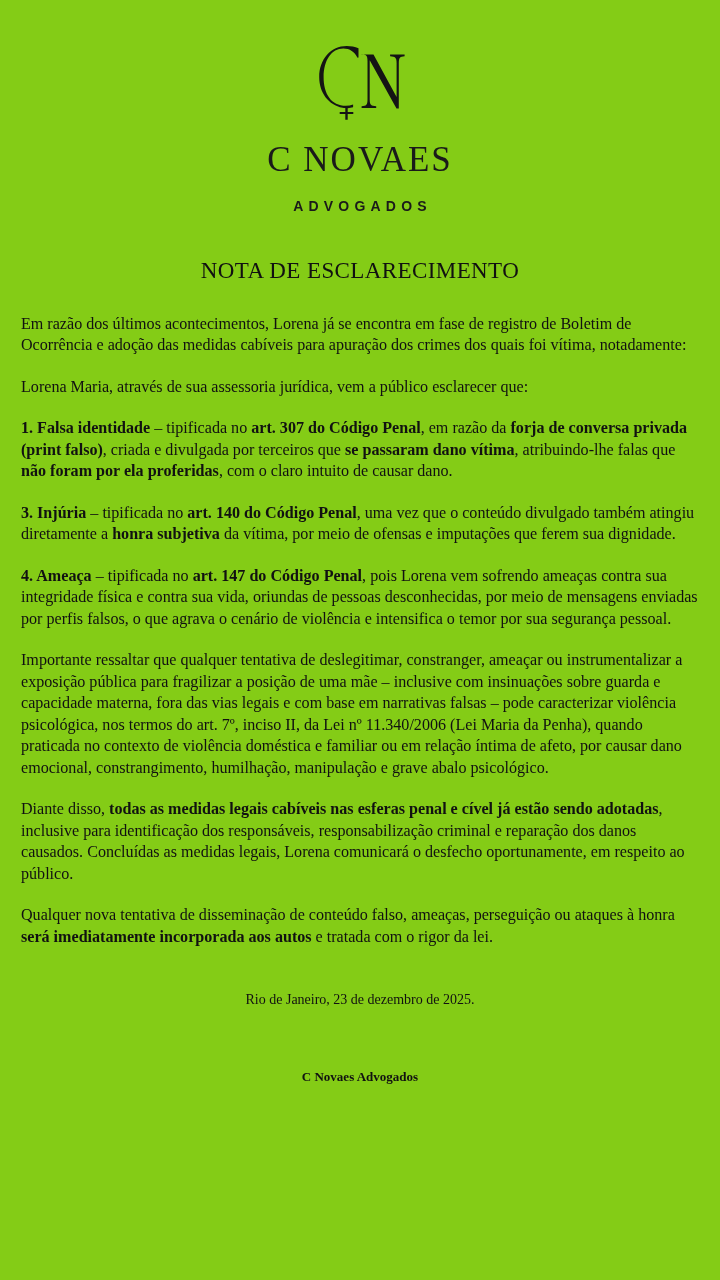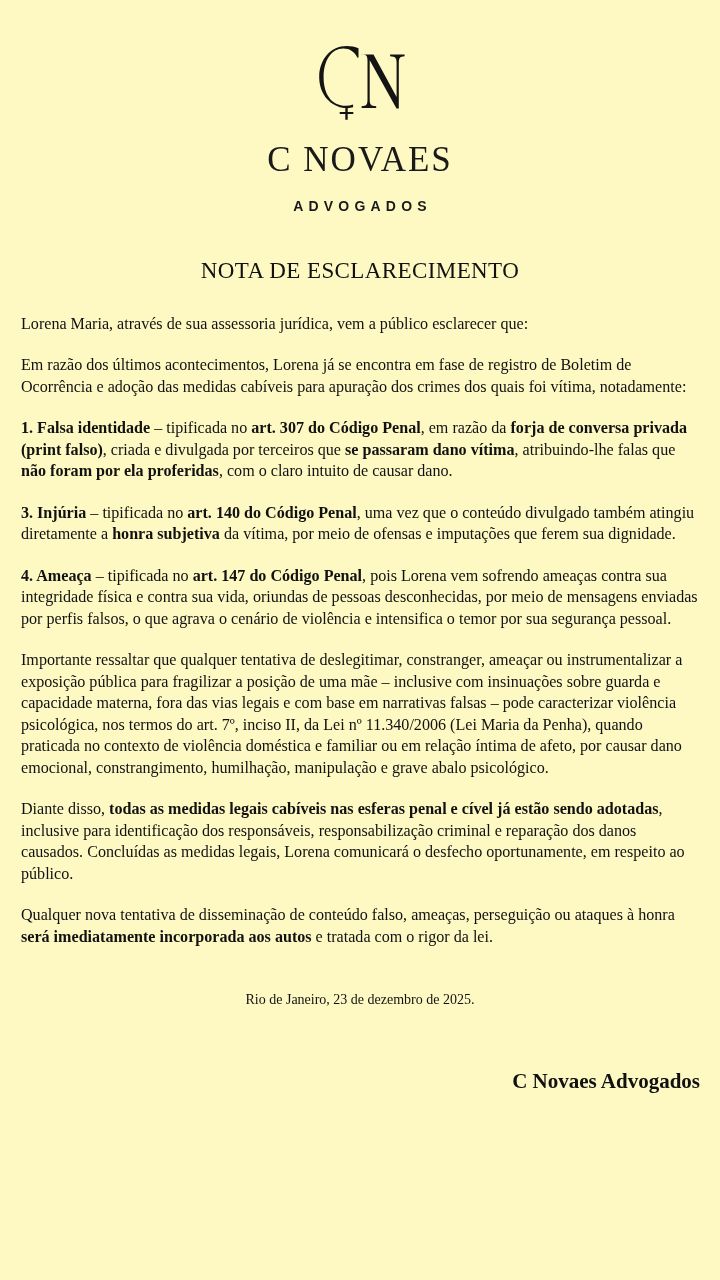--- a/index.html
+++ b/index.html
@@ -12,21 +12,21 @@
     height: 1280px;
     overflow: hidden;
     font-family: "Liberation Serif", "DejaVu Serif", serif;
     color: #111111;
     -webkit-font-smoothing: antialiased;
   }
   .page {
     position: relative;
     width: 720px;
     height: 1280px;
-    background: #fef9c3;
+    background: #84cc16;
     box-sizing: border-box;
     padding: 0 20px;
   }
 
   
   .letterhead {
     padding-top: 44px;
     text-align: center;
   }
   .monogram {
@@ -82,22 +82,22 @@
   
   .dateline {
     margin-top: 42px;
     text-align: center;
     font-size: 14px;
     line-height: 22px;
     color: #111111;
   }
   .signature {
     margin-top: 58px;
-    text-align: right;
-    font-size: 21px;
+    text-align: center;
+    font-size: 13px;
     font-weight: 700;
     color: #111111;
   }
 </style>
 </head>
 <body>
 
 <div class="page">
 
   <header class="letterhead">
@@ -107,22 +107,22 @@
 
       <path fill="#141414" d="M47.6 8.6l0 1.6c2.4 0.1 3.8 0.5 4.7 1.5 0.9 1.0 1.2 2.6 1.2 5.6l0 37.9c0 3.0-0.3 4.6-1.2 5.6-0.9 1.0-2.3 1.4-4.7 1.5l0 1.6 14.6 0 0-1.6c-2.6-0.1-4.2-0.5-5.2-1.5-1.0-1.1-1.3-2.7-1.3-5.6l0-38.9 26.8 48.3 2.3 0 0-45.3c0-3.0 0.3-4.6 1.2-5.6 0.9-1.0 2.3-1.4 4.6-1.5l0-1.6-14.5 0 0 1.6c2.6 0.1 4.2 0.5 5.2 1.5 1.0 1.1 1.3 2.7 1.3 5.6l0 33.6-23.1-42.3-11.9 0z"></path>
     </svg>
     <div class="wordmark">C NOVAES</div>
     <div class="subwordmark">ADVOGADOS</div>
   </header>
 
   <h1 class="doc-title">NOTA DE ESCLARECIMENTO</h1>
 
   <main class="body-copy">
+      <p class="para"><span>Em razão dos últimos acontecimentos, Lorena já se encontra em fase de registro de Boletim de Ocorrência e adoção das medidas cabíveis para apuração dos crimes dos quais foi vítima, notadamente:</span></p>
       <p class="para"><span>Lorena Maria, através de sua assessoria jurídica, vem a público esclarecer que:</span></p>
-      <p class="para"><span>Em razão dos últimos acontecimentos, Lorena já se encontra em fase de registro de Boletim de Ocorrência e adoção das medidas cabíveis para apuração dos crimes dos quais foi vítima, notadamente:</span></p>
       <p class="para"><b>1. Falsa identidade</b><span> – tipificada no </span><b>art. 307 do Código Penal</b><span>, em razão da </span><b>forja de conversa privada (print falso)</b><span>, criada e divulgada por terceiros que </span><b>se passaram dano vítima</b><span>, atribuindo-lhe falas que </span><b>não foram por ela proferidas</b><span>, com o claro intuito de causar dano.</span></p>
       <p class="para"><b>3. Injúria</b><span> – tipificada no </span><b>art. 140 do Código Penal</b><span>, uma vez que o conteúdo divulgado também atingiu diretamente a </span><b>honra subjetiva</b><span> da vítima, por meio de ofensas e imputações que ferem sua dignidade.</span></p>
       <p class="para"><b>4. Ameaça</b><span> – tipificada no </span><b>art. 147 do Código Penal</b><span>, pois Lorena vem sofrendo ameaças contra sua integridade física e contra sua vida, oriundas de pessoas desconhecidas, por meio de mensagens enviadas por perfis falsos, o que agrava o cenário de violência e intensifica o temor por sua segurança pessoal.</span></p>
       <p class="para"><span>Importante ressaltar que qualquer tentativa de deslegitimar, constranger, ameaçar ou instrumentalizar a exposição pública para fragilizar a posição de uma mãe – inclusive com insinuações sobre guarda e capacidade materna, fora das vias legais e com base em narrativas falsas – pode caracterizar violência psicológica, nos termos do art. 7º, inciso II, da Lei nº 11.340/2006 (Lei Maria da Penha), quando praticada no contexto de violência doméstica e familiar ou em relação íntima de afeto, por causar dano emocional, constrangimento, humilhação, manipulação e grave abalo psicológico.</span></p>
       <p class="para"><span>Diante disso, </span><b>todas as medidas legais cabíveis nas esferas penal e cível já estão sendo adotadas</b><span>, inclusive para identificação dos responsáveis, responsabilização criminal e reparação dos danos causados. Concluídas as medidas legais, Lorena comunicará o desfecho oportunamente, em respeito ao público.</span></p>
       <p class="para"><span>Qualquer nova tentativa de disseminação de conteúdo falso, ameaças, perseguição ou ataques à honra </span><b>será imediatamente incorporada aos autos</b><span> e tratada com o rigor da lei.</span></p>
     </main>
 
   <div class="dateline">Rio de Janeiro, 23 de dezembro de 2025.</div>
   <div class="signature">C Novaes Advogados</div>

